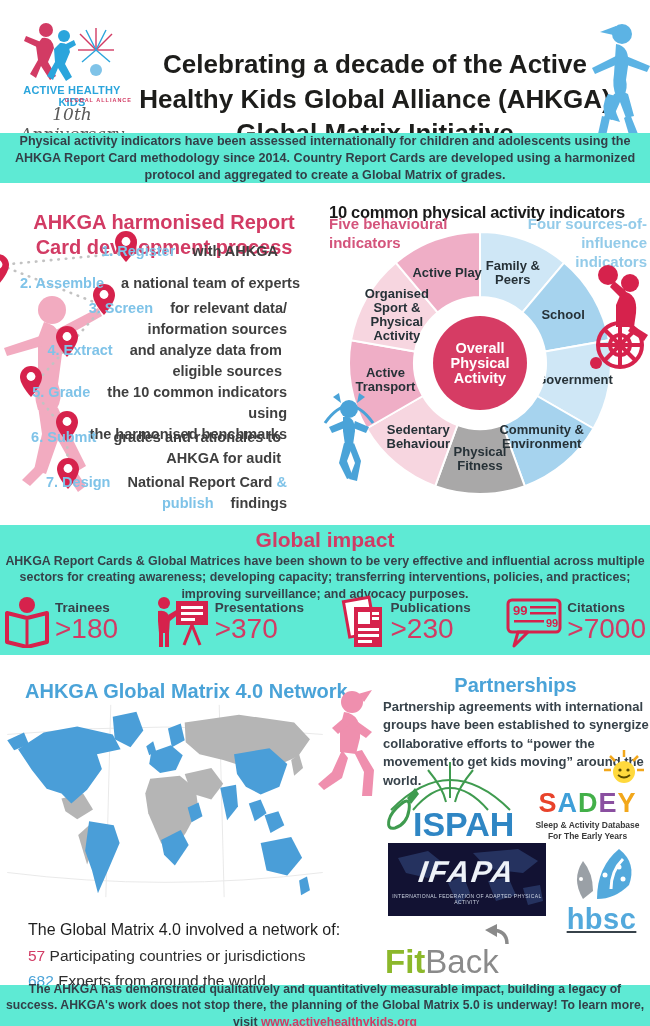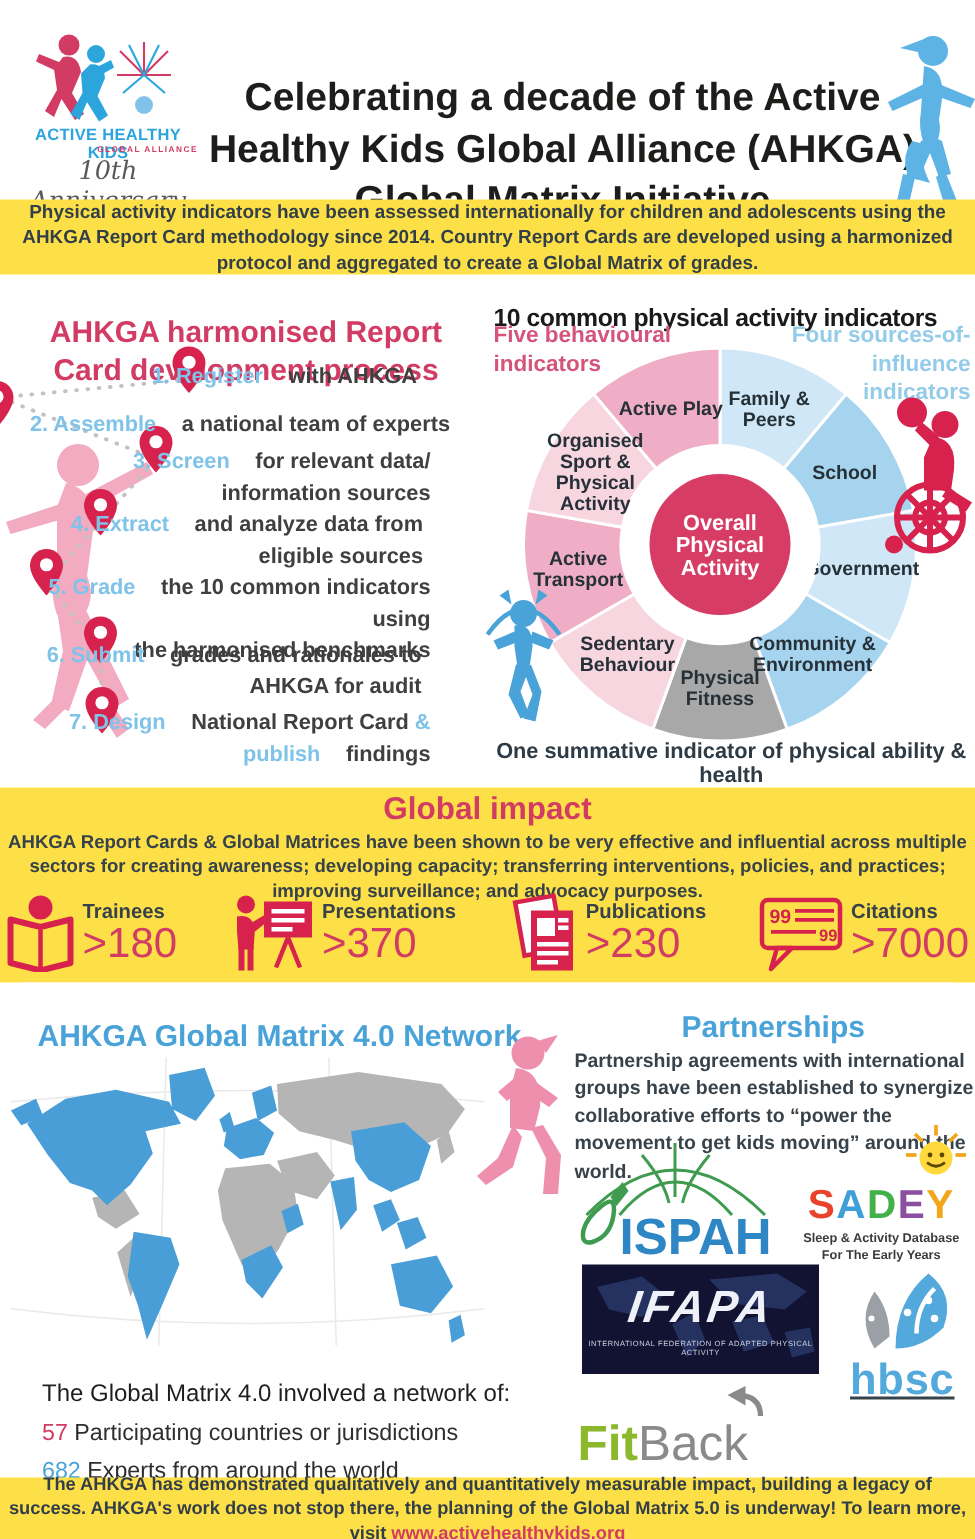--- a/index.html
+++ b/index.html
@@ -12,21 +12,21 @@
   .logo-name{position:absolute;top:62px;left:4px;width:120px;text-align:center;
              font-size:11px;font-weight:700;color:#2ba5dc;letter-spacing:.2px;}
   .logo-sub{position:absolute;top:75px;left:4px;width:120px;text-align:right;
             font-size:5.5px;font-weight:700;color:#d23b64;letter-spacing:1px;}
   .logo-anniv{position:absolute;top:82px;left:0;width:128px;text-align:center;
               font-family:"DejaVu Serif", serif;font-style:italic;font-size:17px;color:#5a5a5a;}
   .main-title{position:absolute;top:30px;left:125px;width:500px;text-align:center;
               font-size:26px;line-height:1.32;font-weight:700;color:#1d1d1b;}
   .hdr-dancer{position:absolute;top:22px;right:-6px;}
   
-  .band{position:absolute;left:0;width:650px;background:#fde047;}
+  .band{position:absolute;left:0;width:650px;background:#5eead4;}
   .intro-band{top:133px;height:50px;display:flex;align-items:center;}
   .intro-band p{margin:0 4px;width:100%;text-align:center;font-size:12.6px;font-weight:700;
                 color:#333f48;line-height:1.35;}
   
   .main{position:absolute;top:183px;left:0;width:650px;height:342px;}
   .left-col{position:absolute;left:0;top:0;width:325px;height:342px;}
   .process-title{position:absolute;top:10px;left:8px;width:312px;text-align:center;
                  font-size:20px;line-height:1.25;font-weight:700;color:#d23b64;}
   .proc-layer{position:absolute;left:0;top:0;width:325px;height:342px;}
   .step{position:absolute;text-align:right;font-size:14.5px;font-weight:700;line-height:1.45;
@@ -256,21 +256,20 @@
           <circle cx="34" cy="84" r="10"></circle>
           <line x1="34" y1="62" x2="34" y2="106"></line>
             <line x1="12" y1="84" x2="56" y2="84"></line>
           <line x1="18" y1="68" x2="50" y2="100"></line>
             <line x1="50" y1="68" x2="18" y2="100"></line>
         </g>
         <circle cx="10" cy="102" r="6" fill="#d6224c"></circle>
         <path d="M46 64 L62 74 L58 80 L42 70 Z" fill="#d6224c"></path>
       </svg>
 
-      <div class="ind-caption">One summative indicator of physical ability &amp; health</div>
     </div>
   </div>
 
   <div class="band impact-band">
     <h2 class="impact-title">Global impact</h2>
     <p class="impact-text">AHKGA Report Cards &amp; Global Matrices have been shown to be very effective and influential across multiple sectors for creating awareness; developing capacity; transferring interventions, policies, and practices; improving surveillance; and advocacy purposes.</p>
     <div class="stats-row">
 
       <div class="stat">
         <svg width="46" height="52" viewBox="0 0 46 52">

